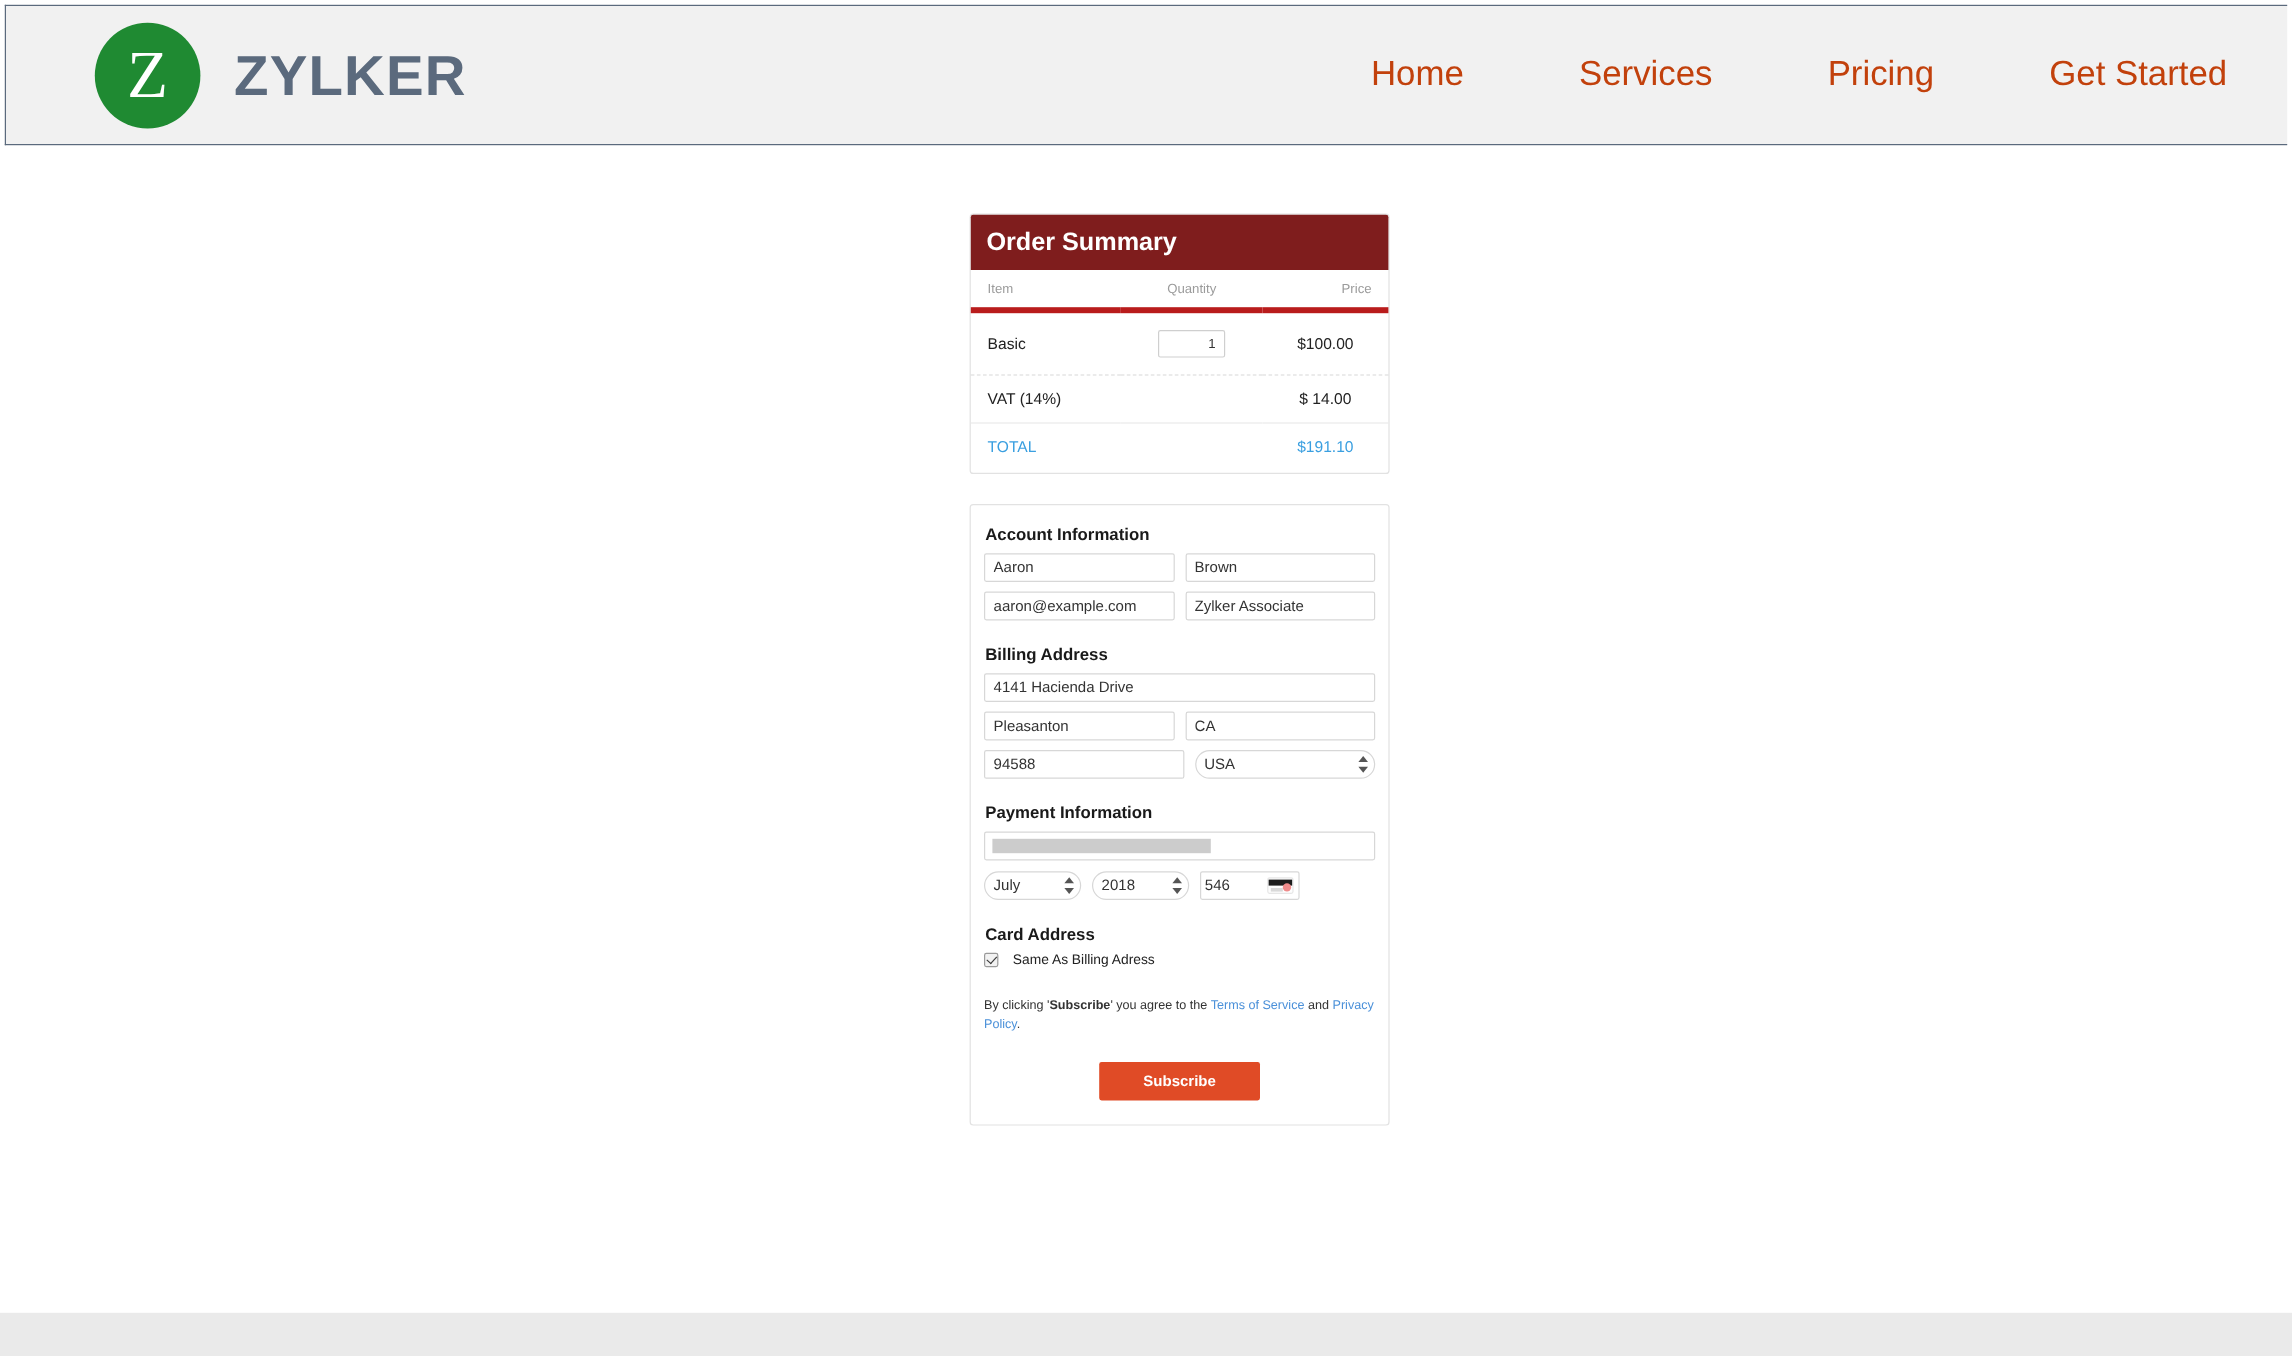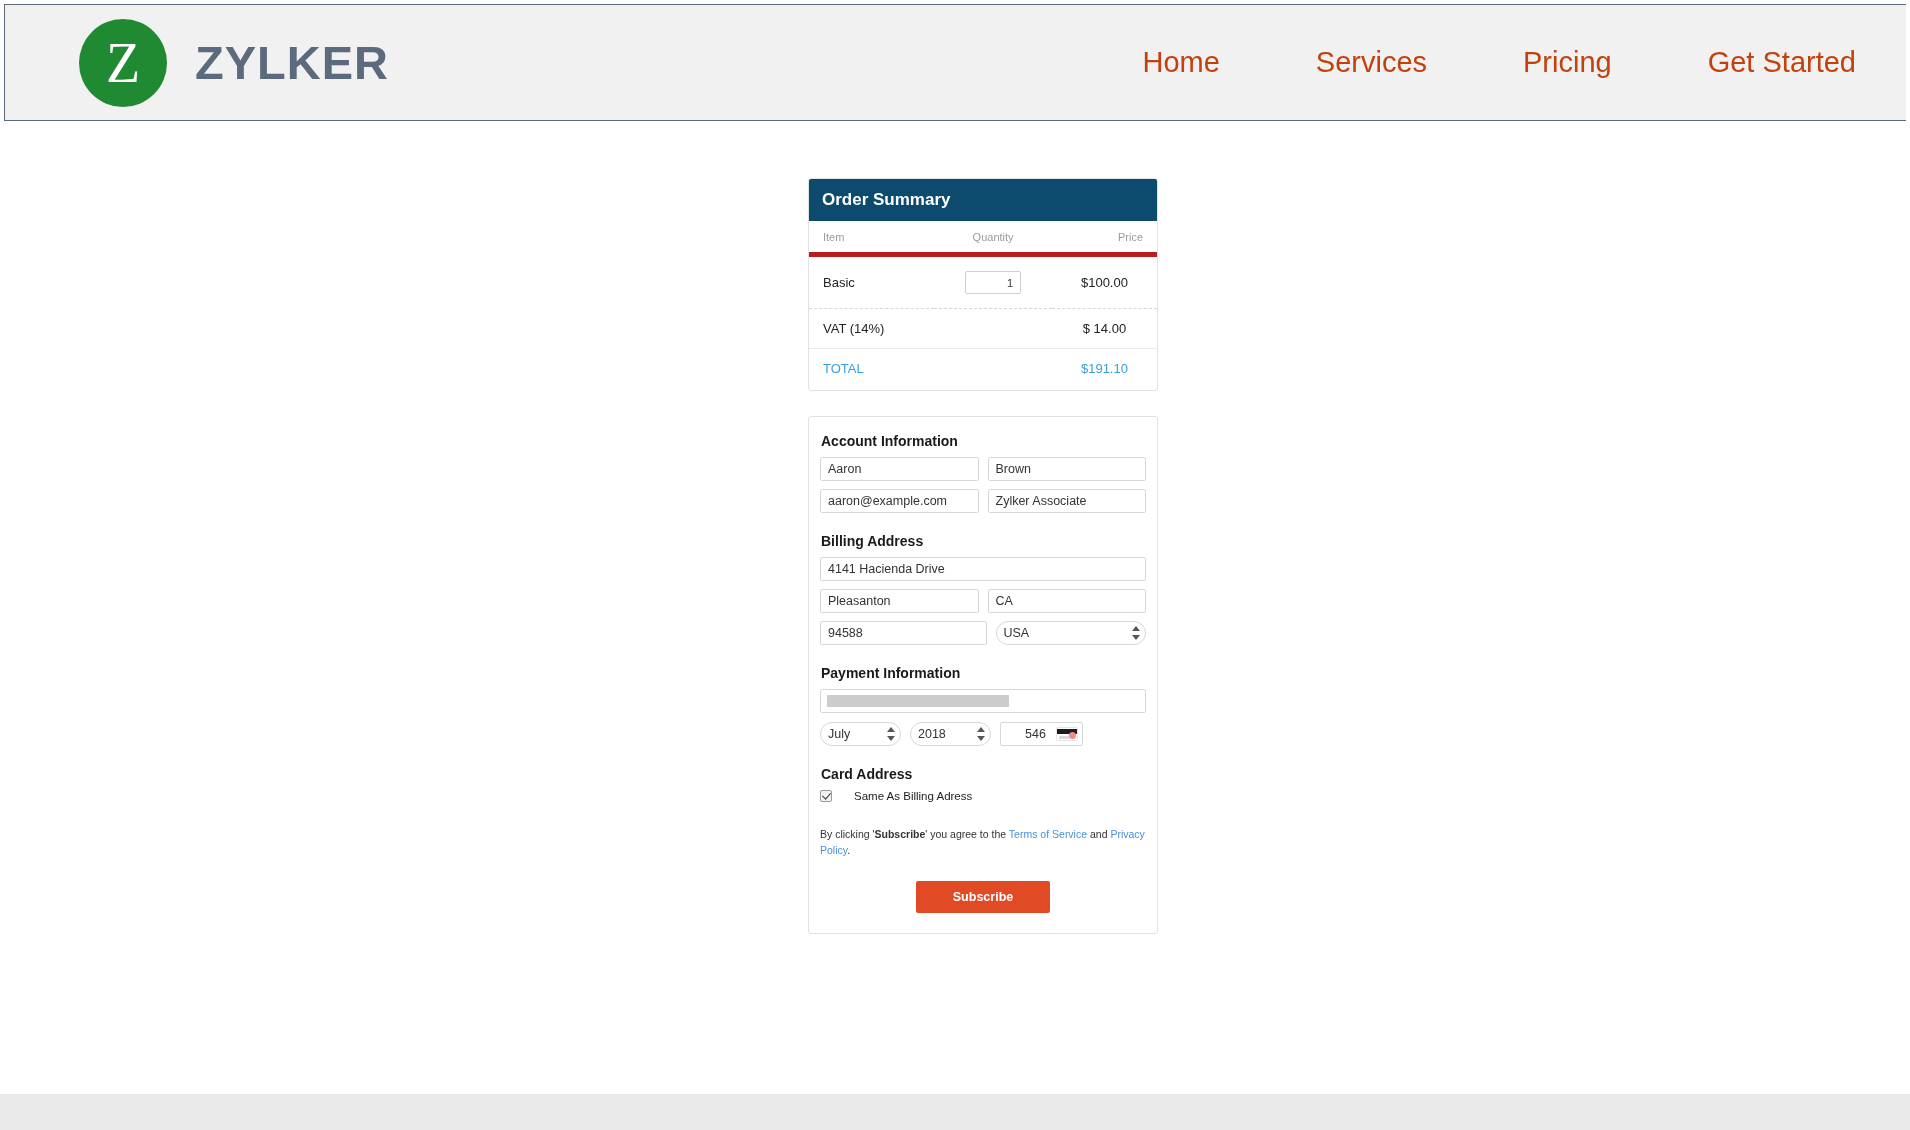--- a/index.html
+++ b/index.html
@@ -81,23 +81,23 @@
 
   .card {
     background: #ffffff;
     border: 1px solid #e2e2e2;
     border-radius: 3px;
   }
 
   
   .summary-card { margin-bottom: 0; }
   .summary-header {
-    background: #0c4a6e;
+    background: #7f1d1d;
     color: #ffffff;
-    font-size: 17px;
+    font-size: 21px;
     font-weight: bold;
     padding: 11px 13px;
     border-radius: 2px 2px 0 0;
   }
   .summary-table {
     width: 100%;
     border-collapse: collapse;
   }
   .summary-table th {
     font-size: 11px;
@@ -224,21 +224,21 @@
     flex: 0 0 83px;
   }
   .cvv-input {
     width: 100%;
     height: 24px;
     border: 1px solid #d7d7d7;
     border-radius: 2px;
     background: #ffffff;
     font-size: 12.5px;
     color: #333333;
-    padding: 0 28px 0 24px;
+    padding: 0 28px 0 3px;
     font-family: "Liberation Sans", sans-serif;
   }
   .cvv-card-icon {
     position: absolute;
     right: 5px; top: 50%;
     transform: translateY(-50%);
     width: 22px; height: 14px;
     border-radius: 2px;
     background: #fdfdfd;
     border: 1px solid #e6e6e6;
@@ -261,21 +261,21 @@
     right: 1px; bottom: 1px;
     width: 7px; height: 7px;
     border-radius: 50%;
     background: #ef8b8b;
   }
 
   
   .checkbox-row {
     display: flex;
     align-items: center;
-    gap: 22px;
+    gap: 12px;
     margin-top: 6px;
   }
   .checkbox {
     width: 12px; height: 12px;
     border: 1px solid #9a9a9a;
     border-radius: 2px;
     background: #f2f2f2;
     position: relative;
     flex: 0 0 auto;
   }

